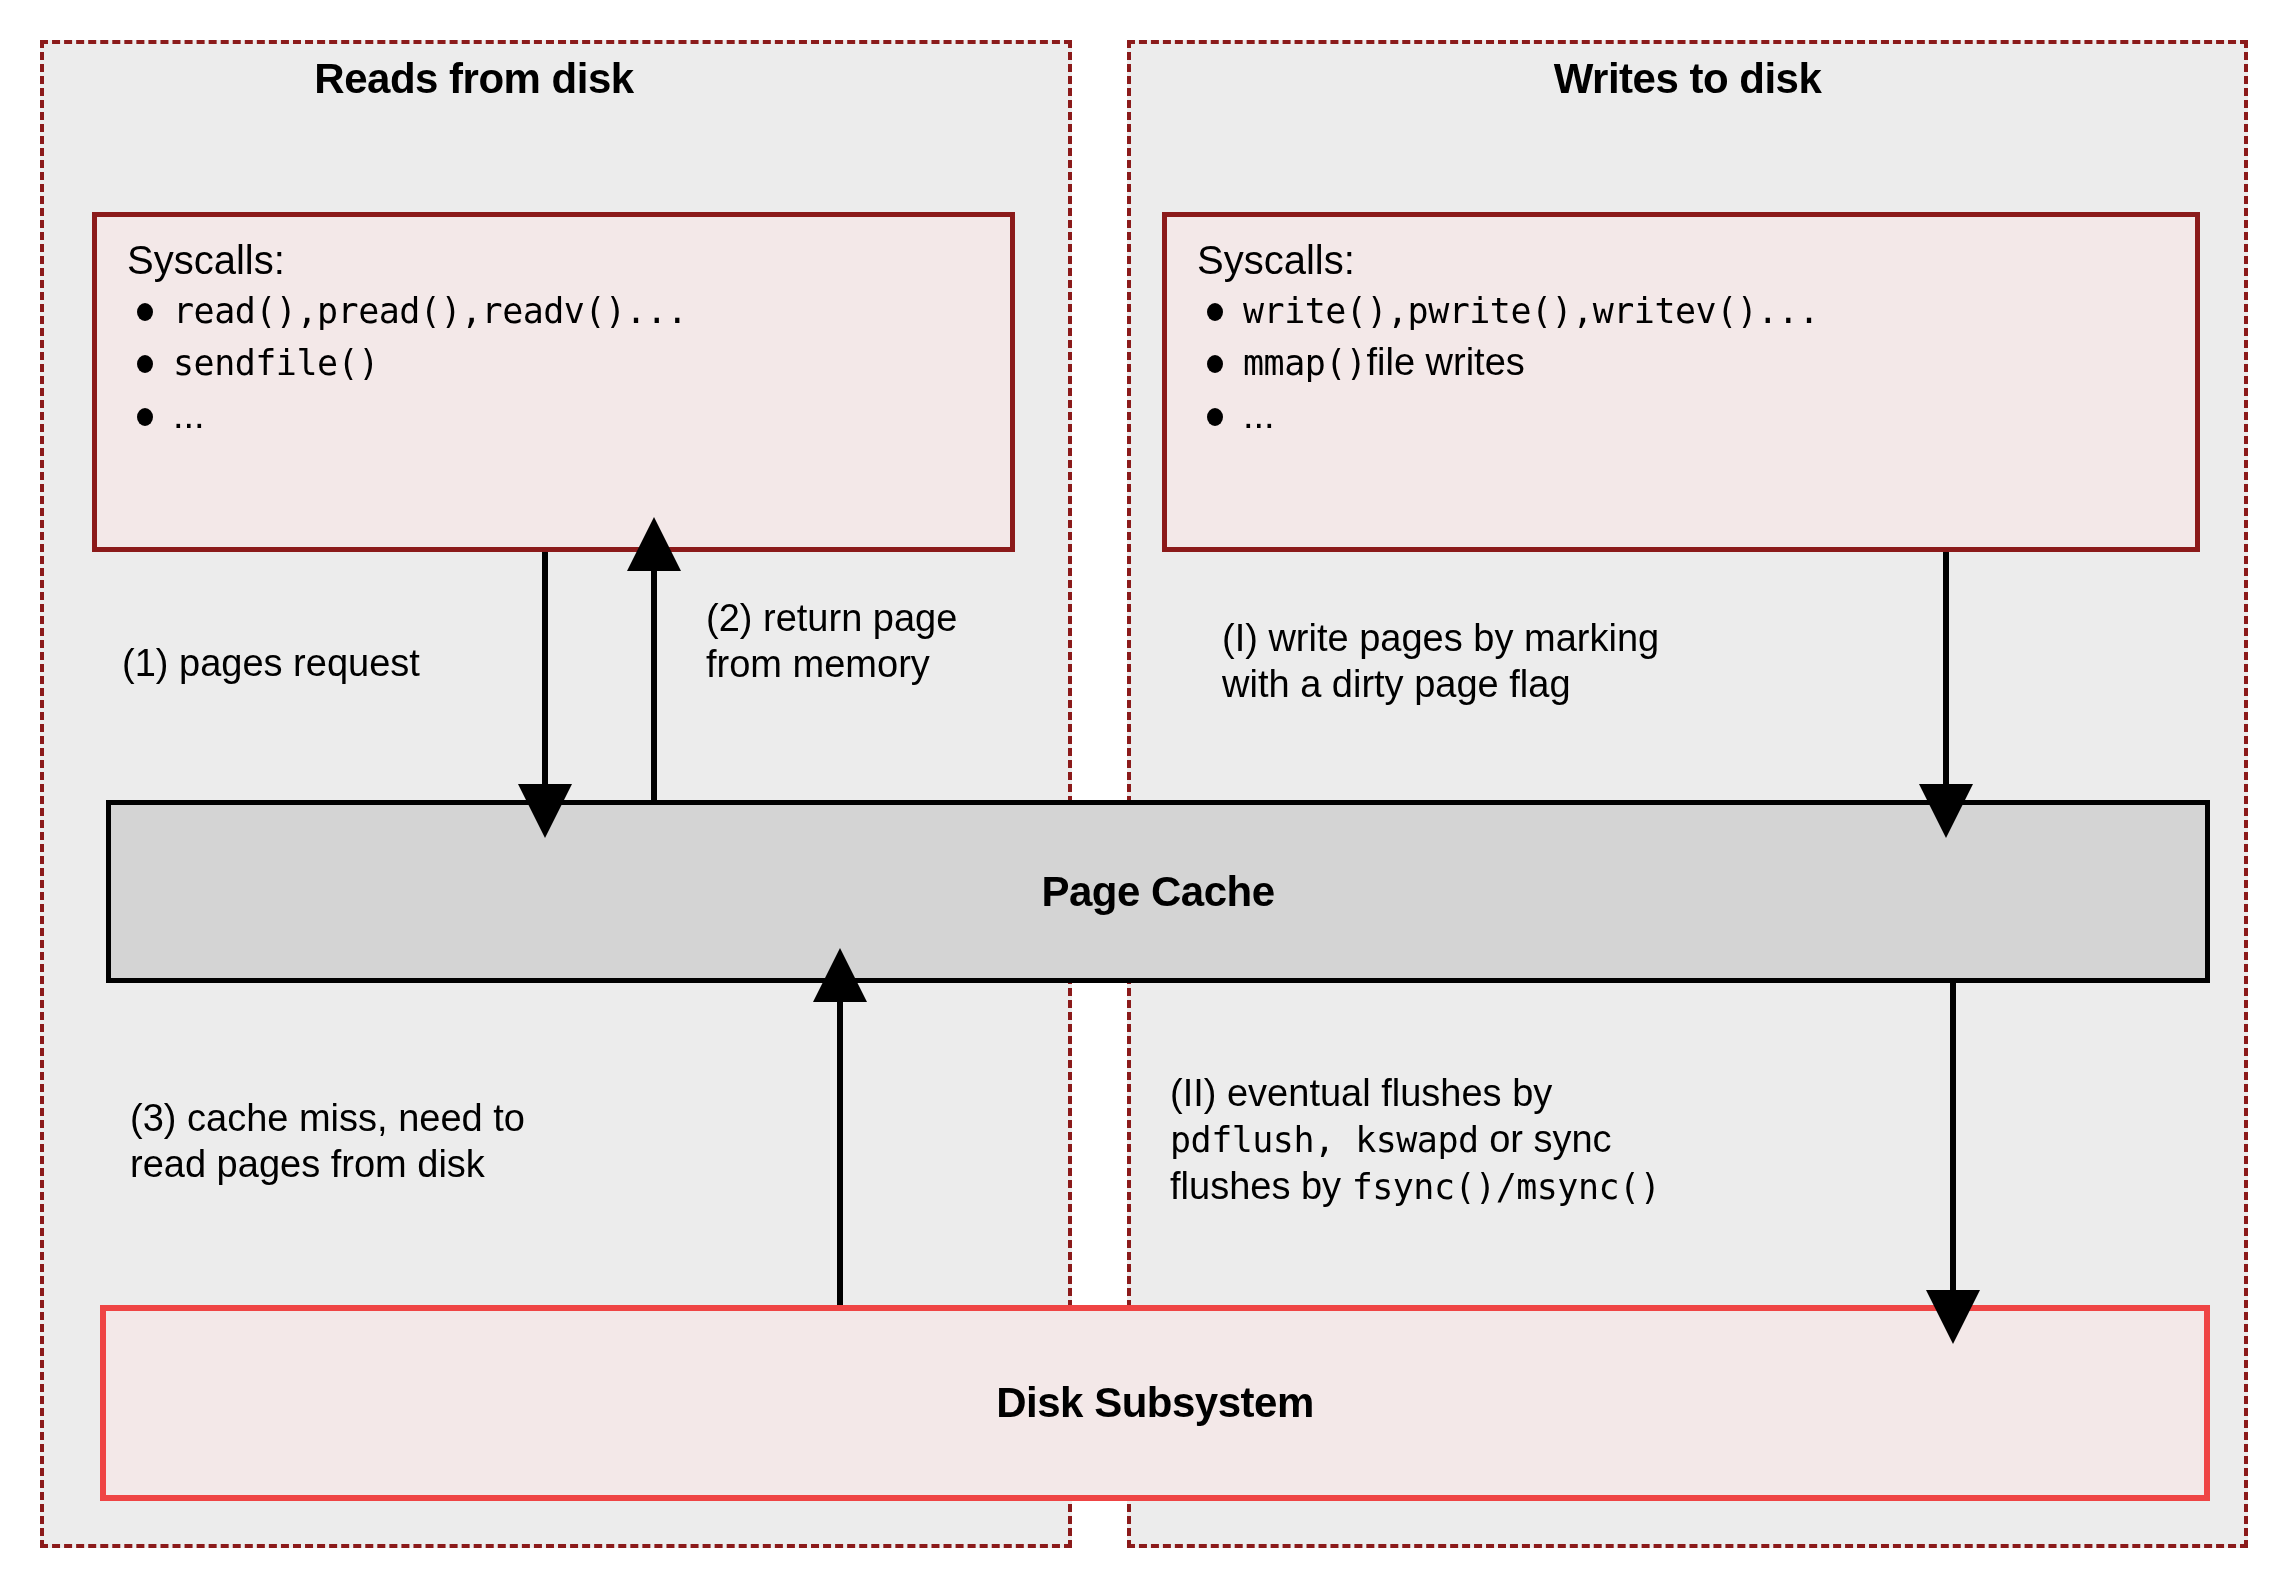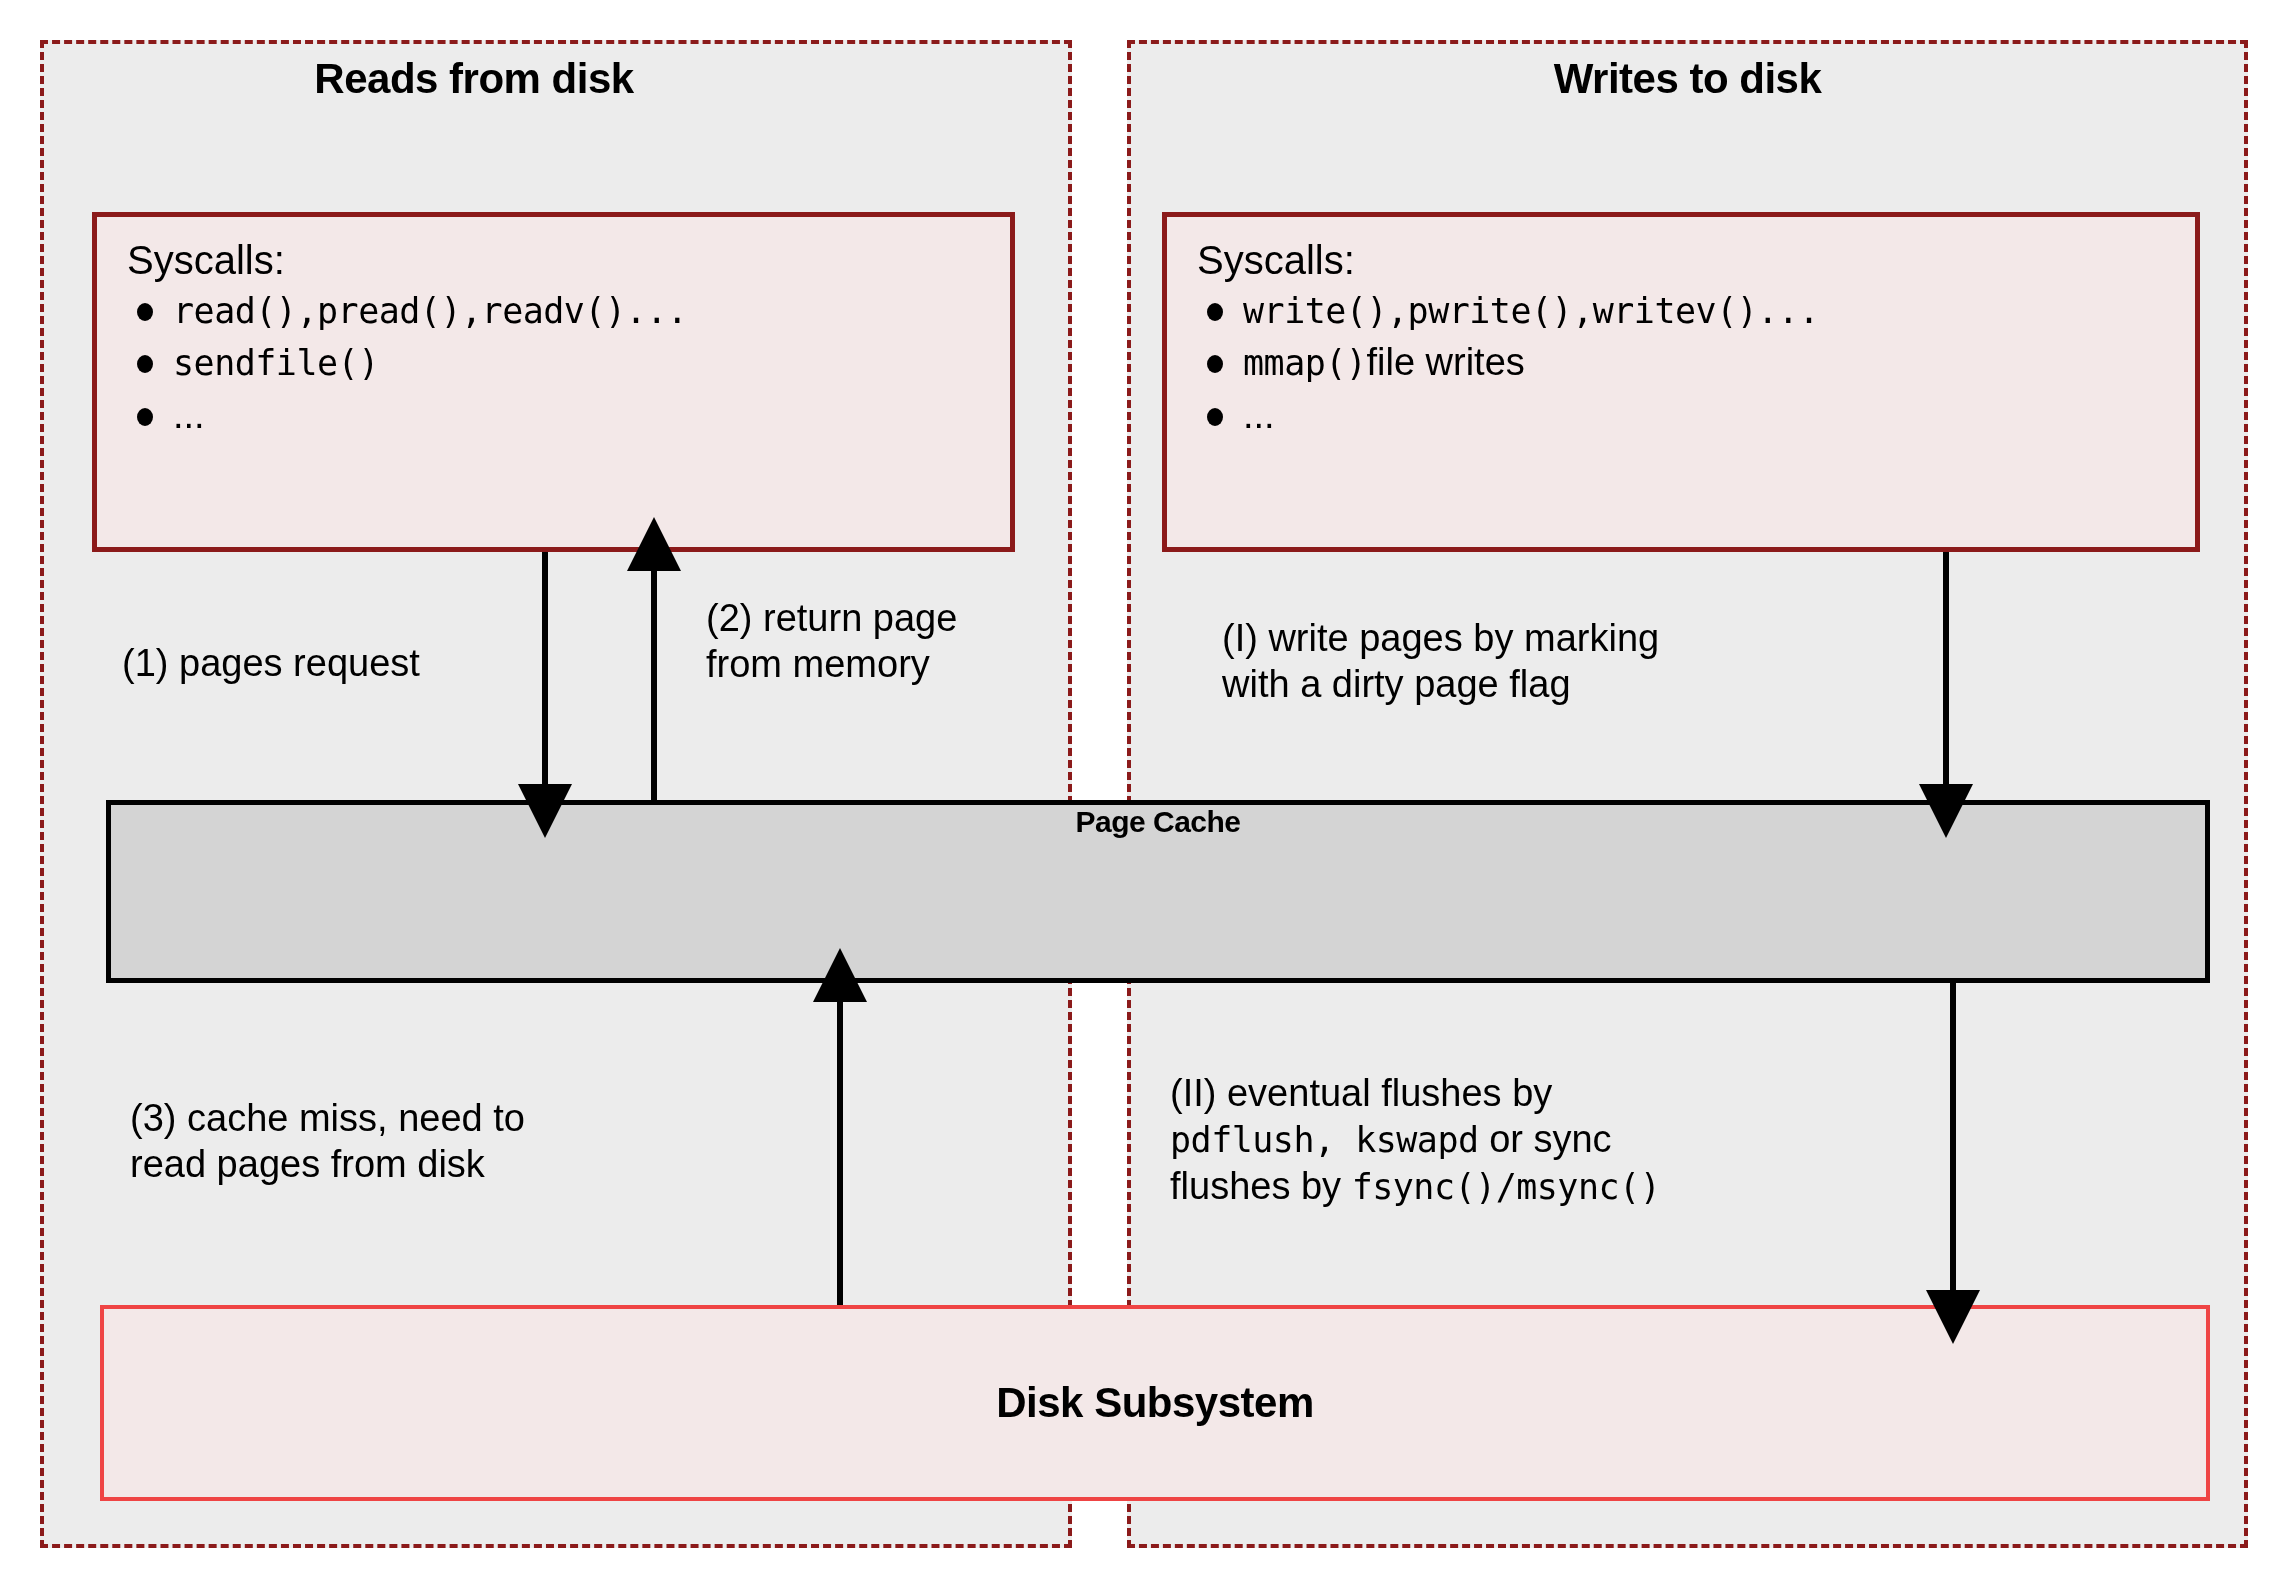--- a/index.html
+++ b/index.html
@@ -36,26 +36,26 @@
                    color:#000;white-space:nowrap;}
   .syscall-list li::before{content:"";position:absolute;left:14px;top:16px;
                    width:16px;height:18px;background:#000;border-radius:50%;}
   .mono{font-family:"DejaVu Sans Mono", monospace;font-size:35px;
         letter-spacing:-0.5px;}
   .plain{font-family:"Liberation Sans", sans-serif;font-size:38px;}
 
   
   #page-cache{position:absolute;left:106px;top:800px;width:2104px;height:183px;
               background:#d4d4d4;border:5px solid #000;box-sizing:border-box;
-              display:flex;justify-content:center;
-              font-size:30px;font-weight:bold;color:#000;letter-spacing:-0.5px;}
+              display:flex;align-items:center;justify-content:center;
+              font-size:42px;font-weight:bold;color:#000;letter-spacing:-0.5px;}
 
   
   #disk-subsystem{position:absolute;left:100px;top:1305px;width:2110px;height:196px;
-              background:#f3e8e8;border:4px solid #ef4444;box-sizing:border-box;
+              background:#f3e8e8;border:6px solid #ef4444;box-sizing:border-box;
               display:flex;align-items:center;justify-content:center;
               font-size:42px;font-weight:bold;color:#000;letter-spacing:-0.5px;}
 
   
   #arrow-layer{position:absolute;left:0;top:0;width:2288px;height:1586px;
                pointer-events:none;}
 
   
   .caption{position:absolute;font-size:38px;line-height:1.22;color:#000;}
   #cap-1 {left:122px; top:640px;  width:400px;}

